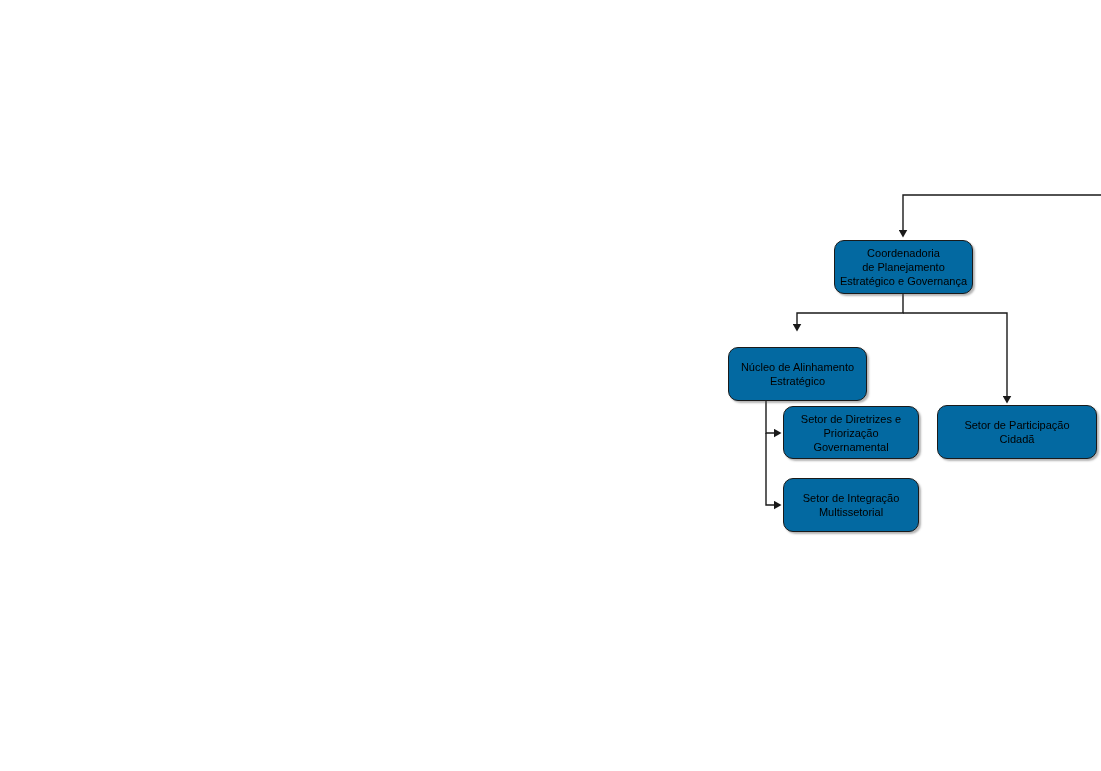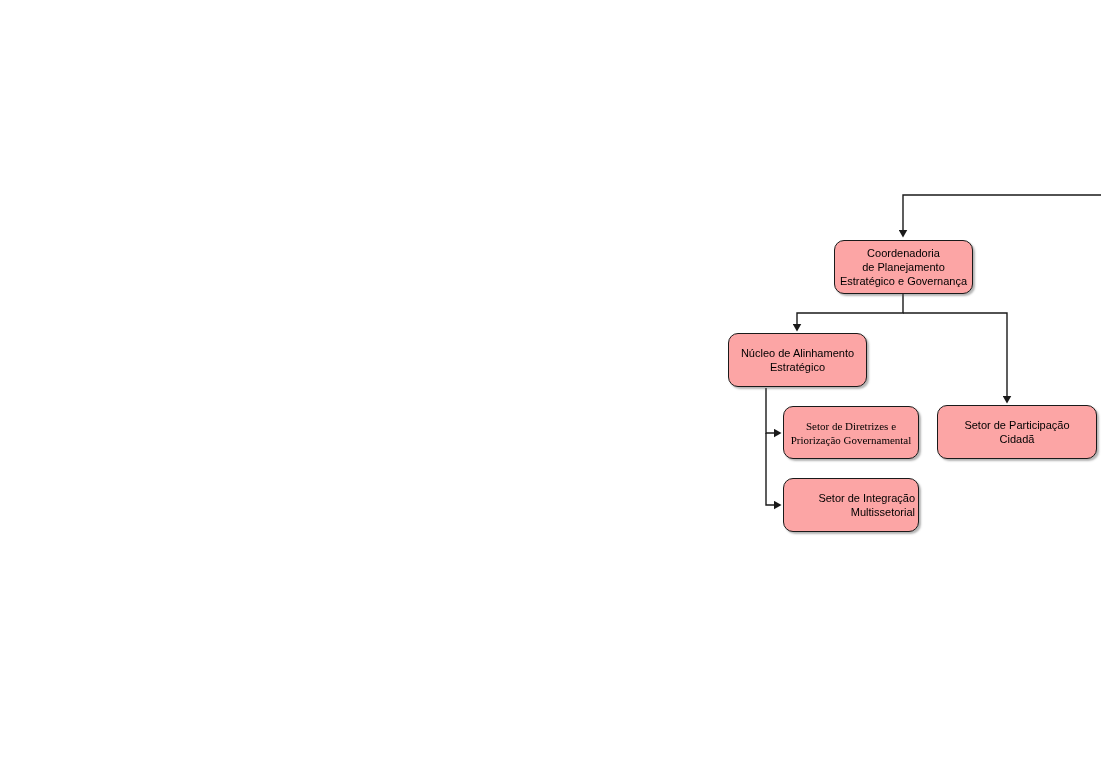--- a/index.html
+++ b/index.html
@@ -25,21 +25,21 @@
     position: absolute;
     left: 0;
     top: 0;
     width: 1101px;
     height: 771px;
     pointer-events: none;
   }
   .node {
     position: absolute;
     box-sizing: border-box;
-    background: #fca5a5;
+    background: #0369a1;
     border: 1px solid #1a1a1a;
     border-radius: 10px;
     box-shadow: 2px 2px 2px rgba(90, 90, 90, 0.45);
     display: flex;
     align-items: center;
     justify-content: center;
     text-align: center;
     color: #000000;
     font-size: 11px;
     line-height: 14px;
@@ -82,33 +82,33 @@
       <path d="M766,433 L766,505 L774,505" fill="none" stroke="#1a1a1a" stroke-width="1.4" marker-end="url(#arrowhead)"></path>
     </g>
   </svg>
 
   <div class="node" style="left:834px; top:240px; width:139px; height:54px;">
     <span class="node-label">Coordenadoria
 de Planejamento
 Estratégico e Governança</span>
   </div>
 
-  <div class="node" style="left:728px; top:333px; width:139px; height:54px;">
+  <div class="node" style="left:728px; top:347px; width:139px; height:54px;">
     <span class="node-label">Núcleo de Alinhamento
 Estratégico</span>
   </div>
 
   <div class="node" style="left:937px; top:405px; width:160px; height:54px;">
     <span class="node-label">Setor de Participação
 Cidadã</span>
   </div>
 
-  <div class="node" style="left:783px; top:406px; width:136px; height:53px;font-family:Liberation Serif, serif;">
+  <div class="node" style="left:783px; top:406px; width:136px; height:53px;">
     <span class="node-label">Setor de Diretrizes e
 Priorização Governamental</span>
   </div>
 
-  <div class="node" style="left:783px; top:478px; width:136px; height:54px;text-align:right;">
+  <div class="node" style="left:783px; top:478px; width:136px; height:54px;">
     <span class="node-label">Setor de Integração
 Multissetorial</span>
   </div>
 
 </div>
 
 </body></html>

